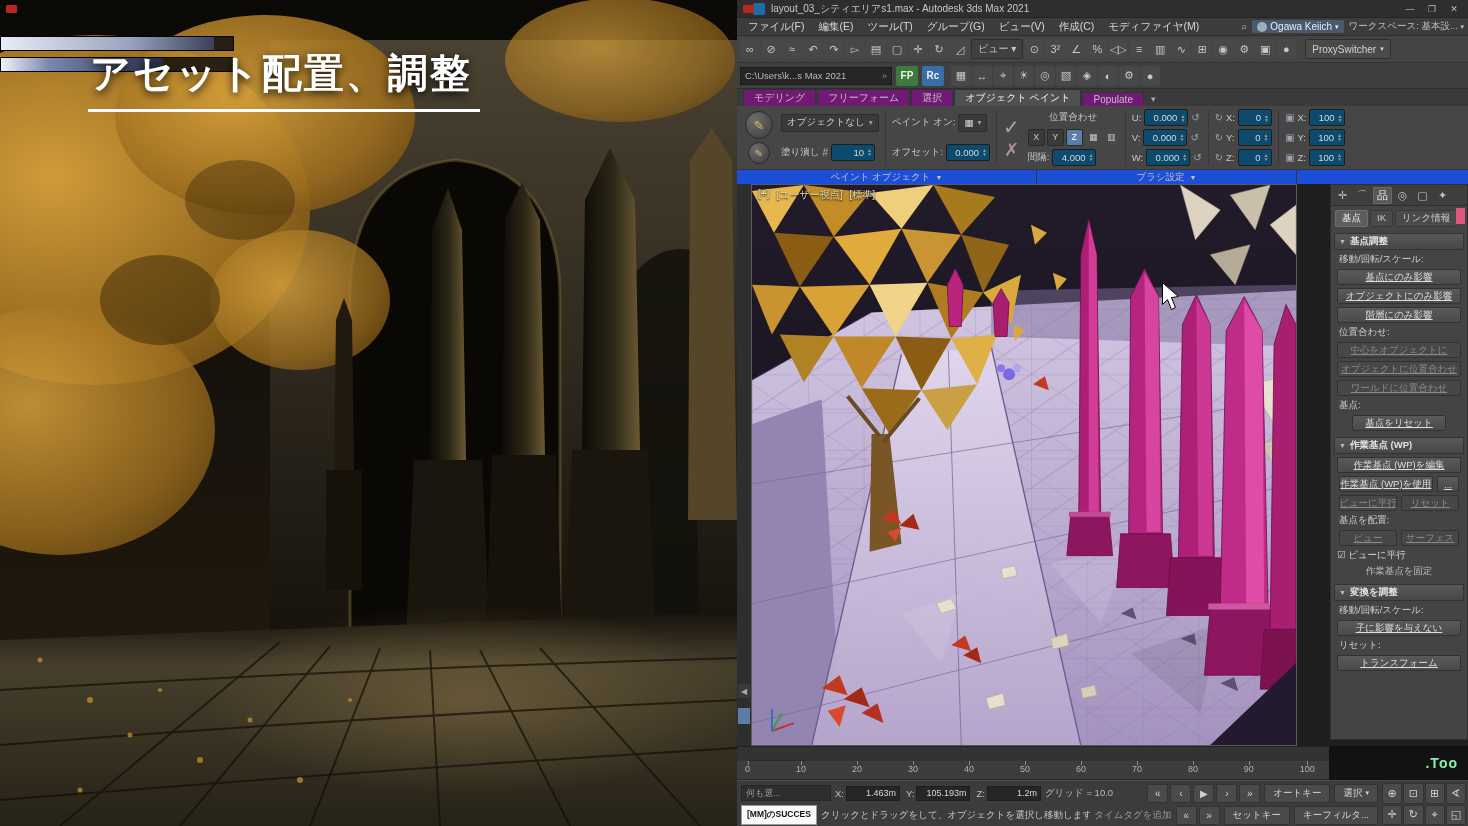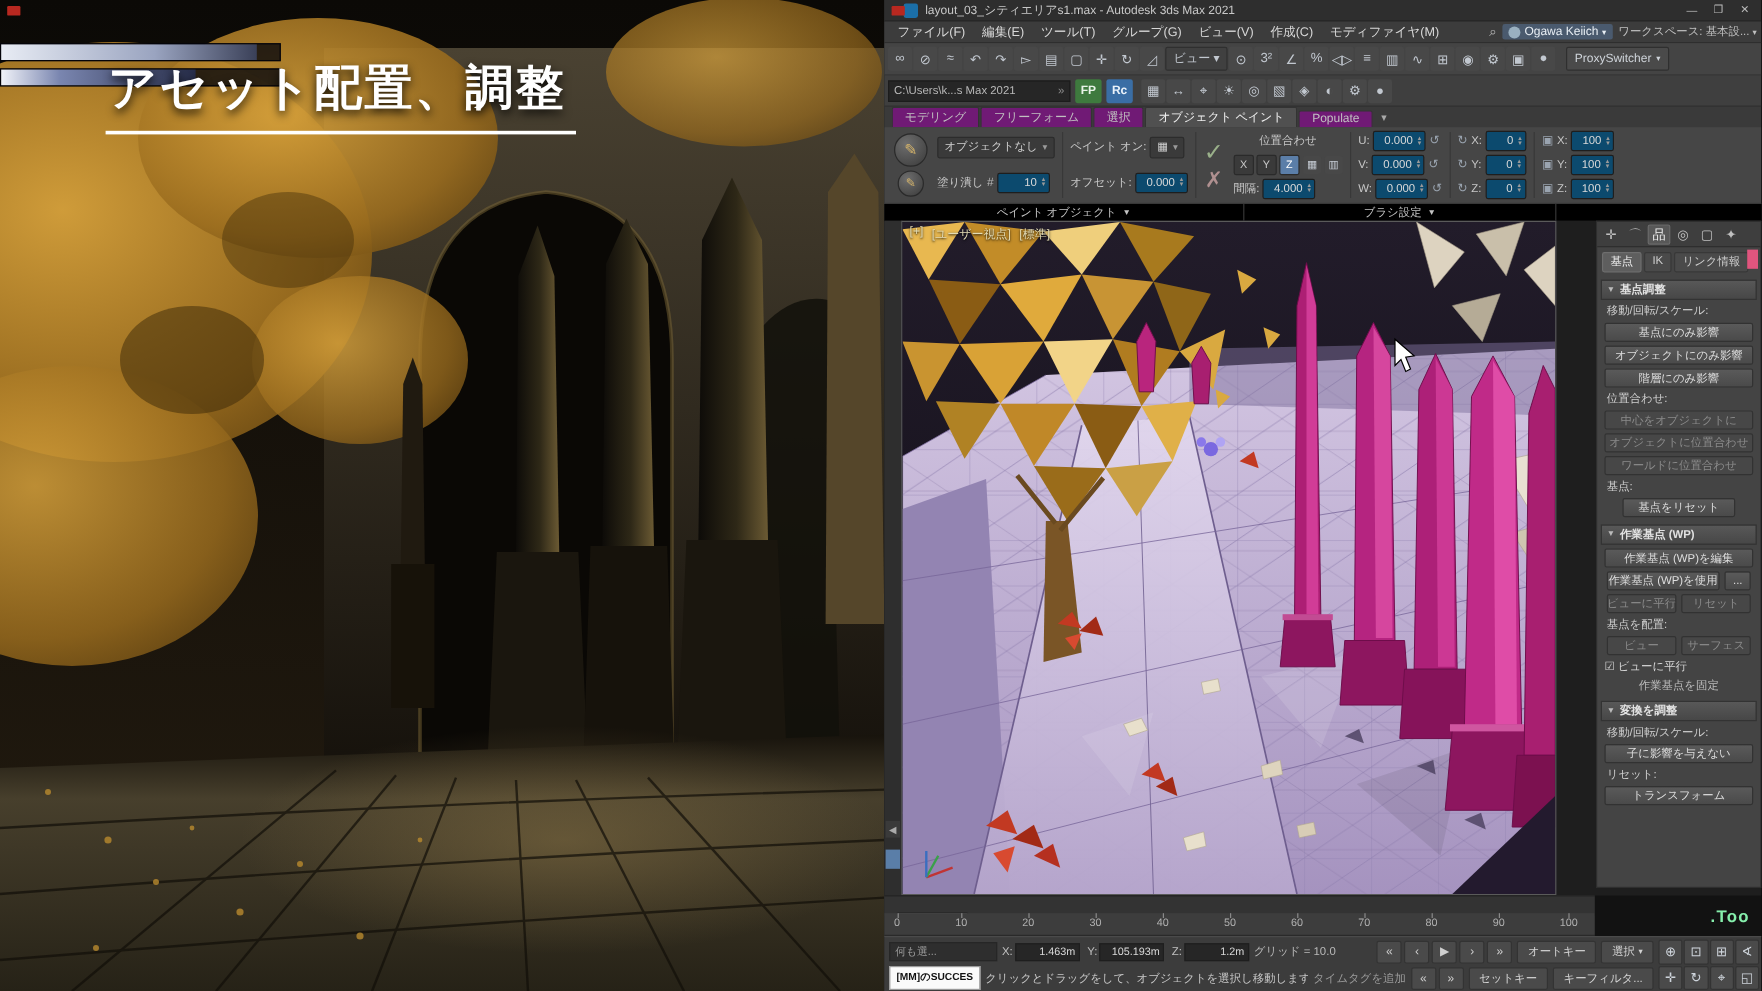--- a/index.html
+++ b/index.html
@@ -69,21 +69,21 @@
   .round-btn{width:26px;height:26px;border-radius:50%;background:radial-gradient(circle at 35% 30%,#6e6e6e,#3a3a3a);
     border:1px solid #2a2a2a;display:flex;align-items:center;justify-content:center;font-size:13px;color:#d8b66a;}
   .round-btn.sm{width:20px;height:20px;font-size:10px;}
   .bigcheck{font-size:20px;color:#9ab08a;line-height:24px;text-align:center;}
   .bigx{font-size:18px;color:#b09090;line-height:22px;text-align:center;}
   .axbtn{width:15px;height:15px;background:#3a3a3a;border:1px solid #2a2a2a;display:flex;align-items:center;
     justify-content:center;font-size:9px;color:#c8c8c8;border-radius:2px;}
   .axbtn.active{background:#5b7ea8;color:#fff;}
   .hash{color:#b8b8b8;font-size:10px;}
   .mini-ico{font-size:10px;color:#9aa4b0;}
-  .ribbon-footer{position:absolute;top:170px;width:731px;height:14px;background:#000000;border-bottom:1px solid #2a2a2a;
+  .ribbon-footer{position:absolute;top:170px;width:731px;height:14px;background:#1d4ed8;border-bottom:1px solid #2a2a2a;
     display:flex;font-size:9.5px;color:#c4c4c4;align-items:center;}
   .rf-sec{display:flex;align-items:center;justify-content:center;gap:5px;height:100%;border-right:1px solid #363636;box-sizing:border-box;}
   
   .workarea{position:absolute;top:184px;left:0;width:731px;height:562px;background:#1e1e1e;}
   .explorer-strip{position:absolute;left:0;top:0;width:14px;height:562px;background:#2e2e2e;border-right:1px solid #262626;}
   .strip-arrow{position:absolute;left:1px;top:500px;width:12px;height:14px;color:#aaa;font-size:8px;display:flex;
     align-items:center;justify-content:center;background:#3a3a3a;}
   .strip-blue{position:absolute;left:1px;top:524px;width:12px;height:16px;background:#5a7ea8;}
   .viewport{position:absolute;left:14px;top:0;width:546px;height:562px;border:1px solid #5a5a5a;box-sizing:border-box;overflow:hidden;background:#17121e;}
   .viewport svg{position:absolute;left:0;top:0;width:100%;height:100%;}
@@ -99,21 +99,21 @@
   .cp-sub{padding:1px 6px;background:#4a4a4a;border:1px solid #383838;border-radius:2px;color:#ccc;white-space:nowrap;}
   .cp-sub.active{background:#5e5e5e;color:#f2f2f2;border-color:#6e6e6e;}
   .roll-head{height:15px;background:linear-gradient(#585858,#474747);border:1px solid #333;display:flex;align-items:center;
     gap:4px;padding:0 4px;margin:4px 3px 0;color:#e2e2e2;font-weight:bold;font-size:9.5px;}
   .roll-arrow{font-size:7px;color:#bbb;}
   .roll-body{display:flex;flex-wrap:wrap;justify-content:center;padding:3px 6px 2px;gap:3px 4px;}
   .pitem{box-sizing:border-box;}
   .plabel{width:100%;color:#cfcfcf;padding-left:2px;white-space:nowrap;}
   .plabel.center{text-align:center;padding-left:0;color:#bdbdbd;}
   .pbtn{width:100%;height:16px;background:linear-gradient(#5a5a5a,#4a4a4a);border:1px solid #323232;border-radius:2px;
-    color:#dedede;display:flex;align-items:center;justify-content:center;white-space:nowrap;overflow:hidden;font-size:9.5px;}
+    color:#dedede;display:flex;align-items:center;justify-content:center;white-space:nowrap;overflow:hidden;font-size:9.5px;text-decoration:underline;}
   .pbtn.dis{color:#8b8b8b;background:#474747;}
   .pbtn.half{width:47%;}
   .pbtn.w84{width:76%;}
   .pbtn.mini{width:18%;}
   .pcheck{width:100%;color:#d8d8d8;white-space:nowrap;}
   .pcheck::before{content:"☑ ";color:#cfcfcf;}
   
   .tl-slider{position:absolute;top:746px;left:0;width:592px;height:15px;background:#333;border-top:1px solid #222;border-bottom:1px solid #2a2a2a;}
   .tl-handle{position:absolute;left:10px;top:1px;width:58px;height:12px;background:linear-gradient(#707070,#565656);
     border:1px solid #2a2a2a;color:#e8e8e8;font-size:12px;display:flex;align-items:center;justify-content:center;border-radius:2px;margin-top:12px;}

